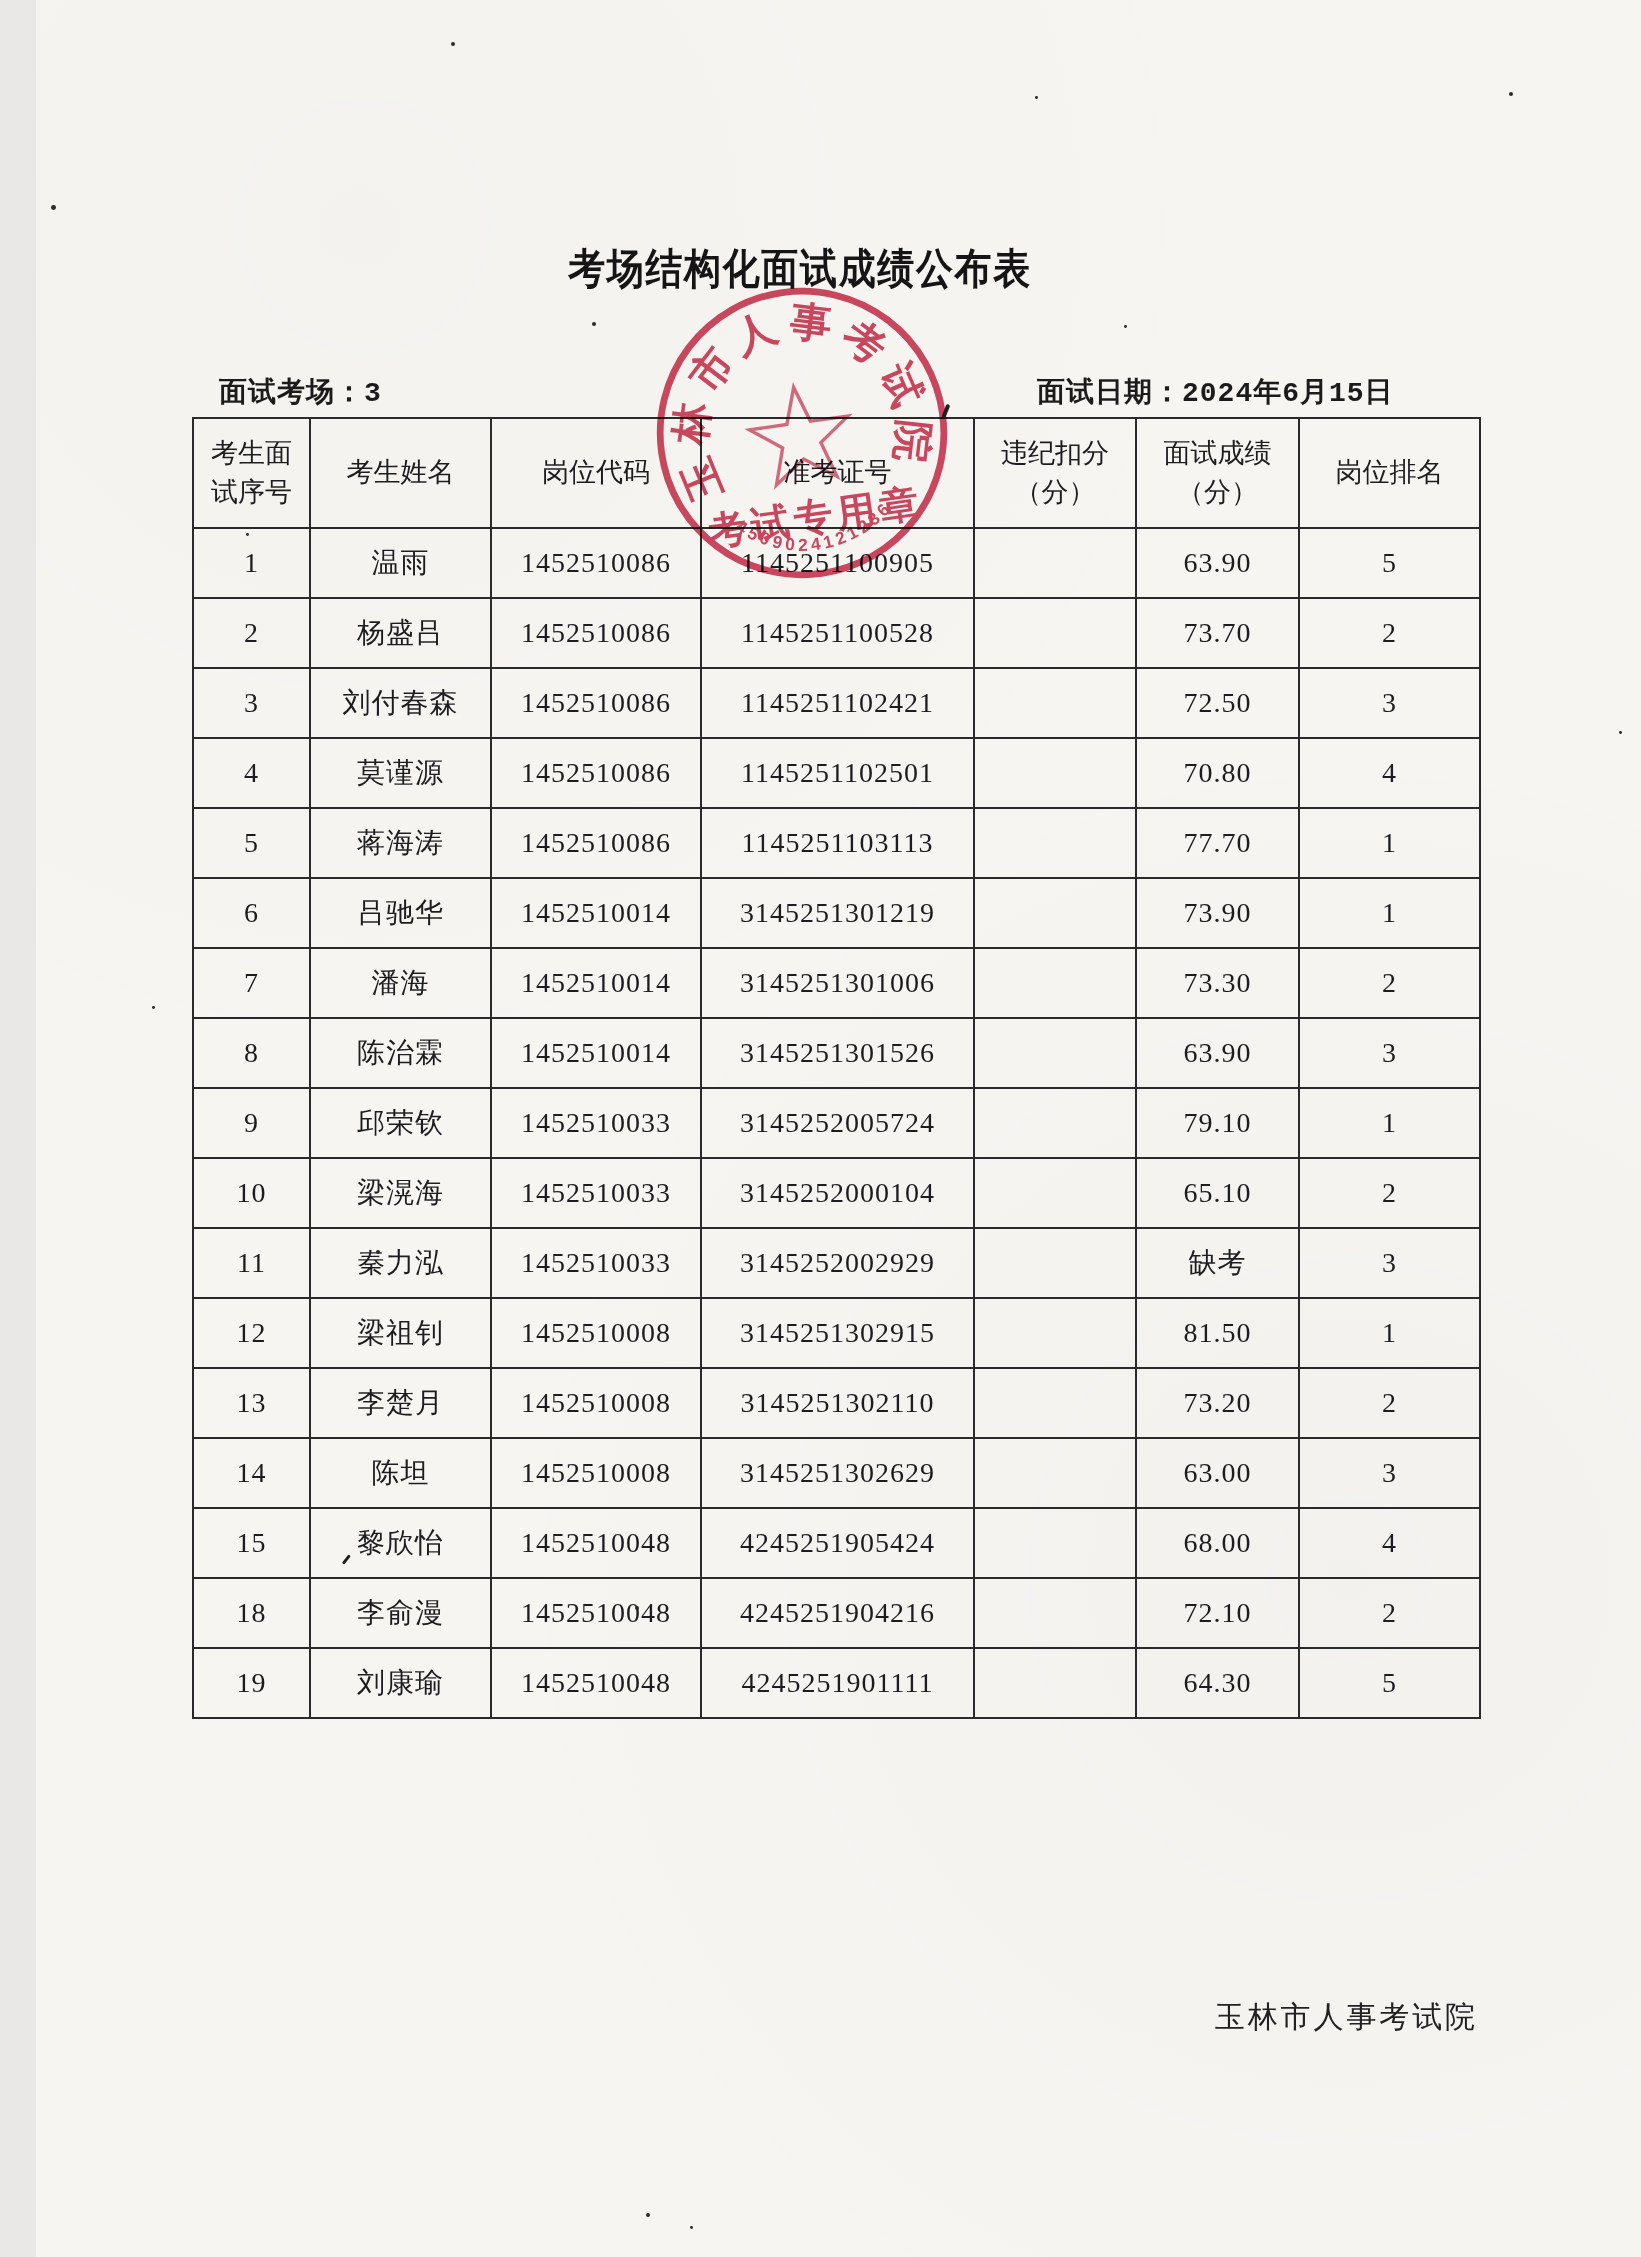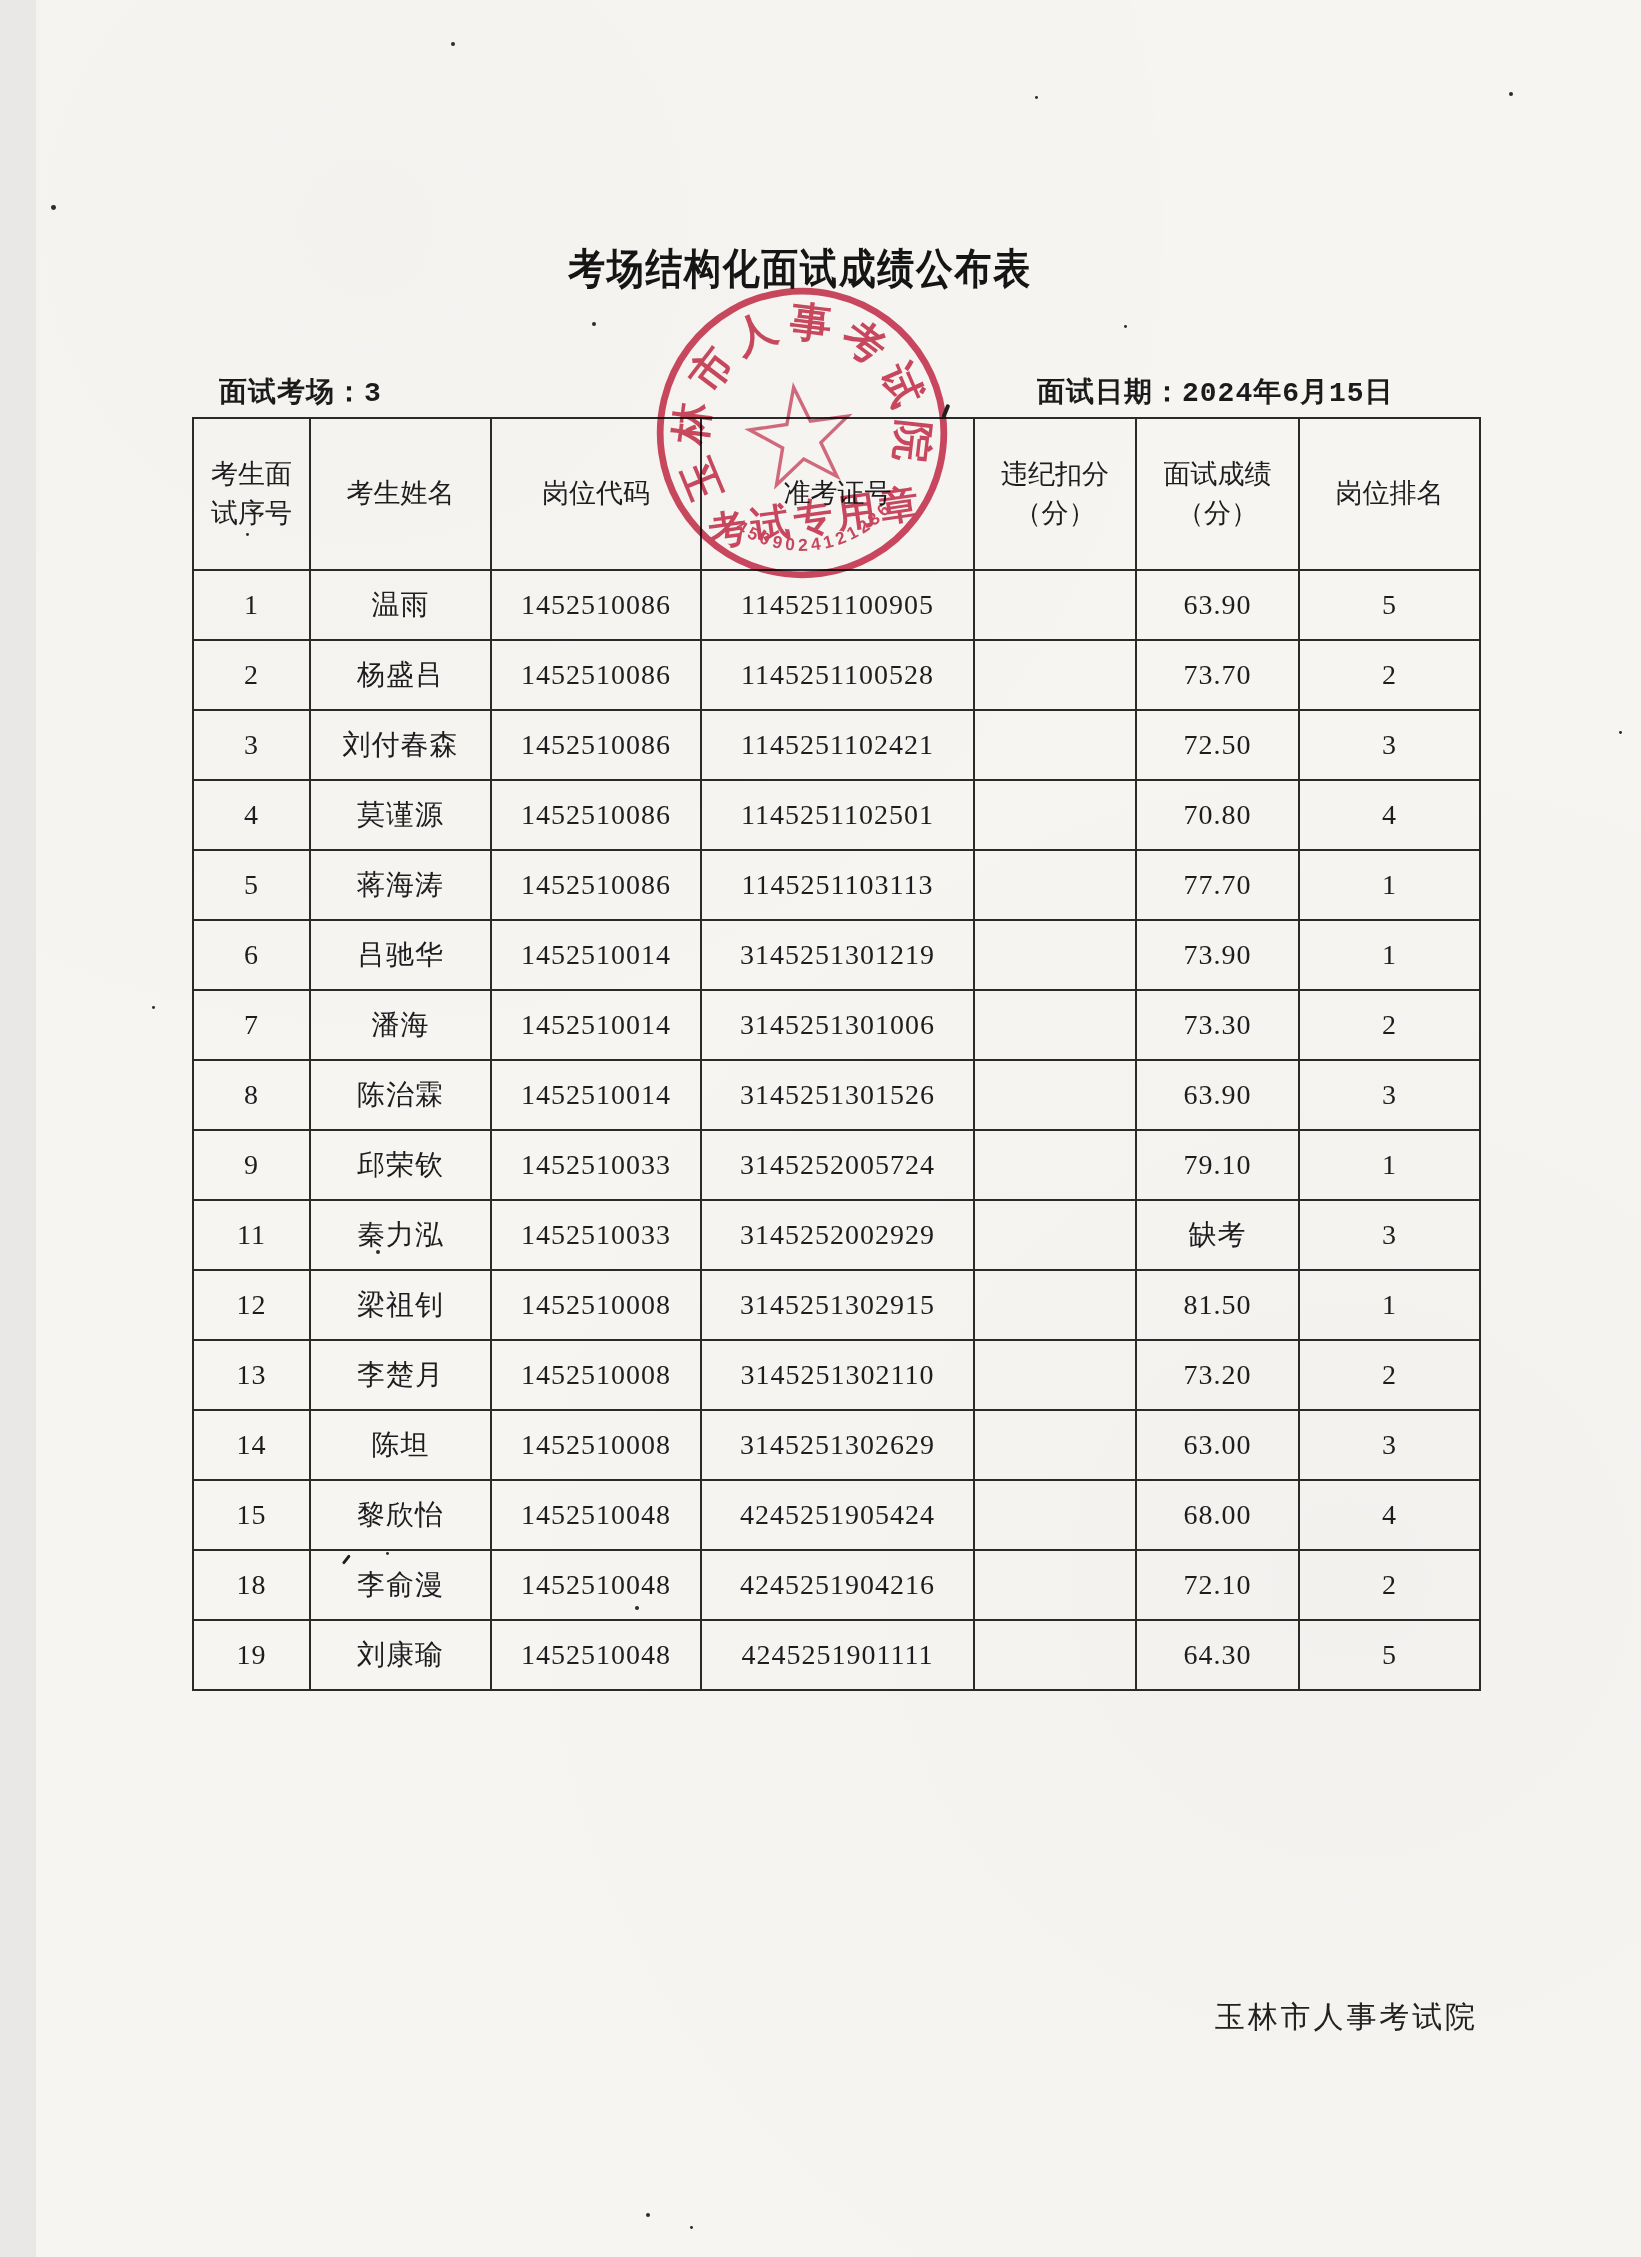--- a/index.html
+++ b/index.html
@@ -36,21 +36,21 @@
   table.score{
     position:absolute;left:156px;top:417px;
     width:1286px;border-collapse:collapse;table-layout:fixed;
     background:transparent;
   }
   table.score th, table.score td{
     border:2.9px solid #2a2a2a;
     text-align:center;vertical-align:middle;
     padding:0;overflow:hidden;
   }
-  table.score thead tr{height:152px;}
+  table.score thead tr{height:110px;}
   table.score tbody tr{height:70px;}
   table.score th{
     font-weight:normal;font-size:27px;line-height:1.45;
     white-space:pre-line;color:#1d1d1f;
   }
   table.score td{font-size:28px;color:#1d1d1f;letter-spacing:1px;}
   .footer{
     position:absolute;left:156px;top:1997px;width:1286px;
     text-align:right;font-size:30px;letter-spacing:2.9px;color:#222;
     white-space:nowrap;
@@ -174,20 +174,29 @@
         <tr>
           <td>9</td>
           <td>邱荣钦</td>
           <td>1452510033</td>
           <td>3145252005724</td>
           <td></td>
           <td>79.10</td>
           <td>1</td>
         </tr>
         <tr>
+          <td>10</td>
+          <td>梁滉海</td>
+          <td>1452510033</td>
+          <td>3145252000104</td>
+          <td></td>
+          <td>65.10</td>
+          <td>2</td>
+        </tr>
+        <tr>
           <td>11</td>
           <td>秦力泓</td>
           <td>1452510033</td>
           <td>3145252002929</td>
           <td></td>
           <td>缺考</td>
           <td>3</td>
         </tr>
         <tr>
           <td>12</td>

